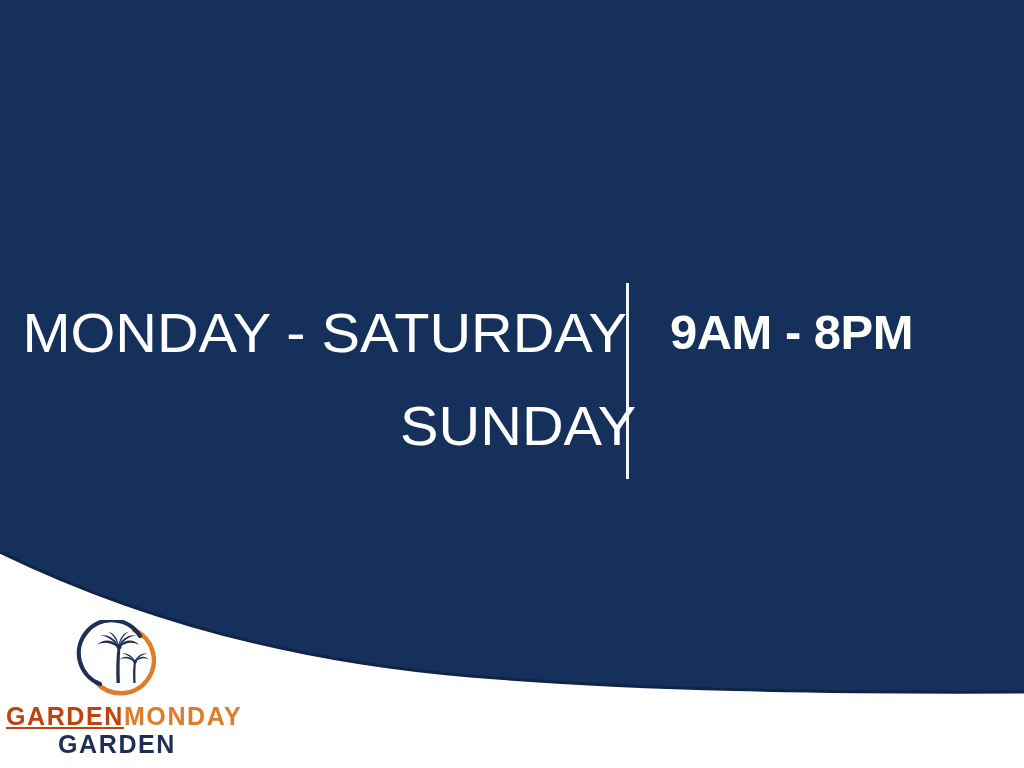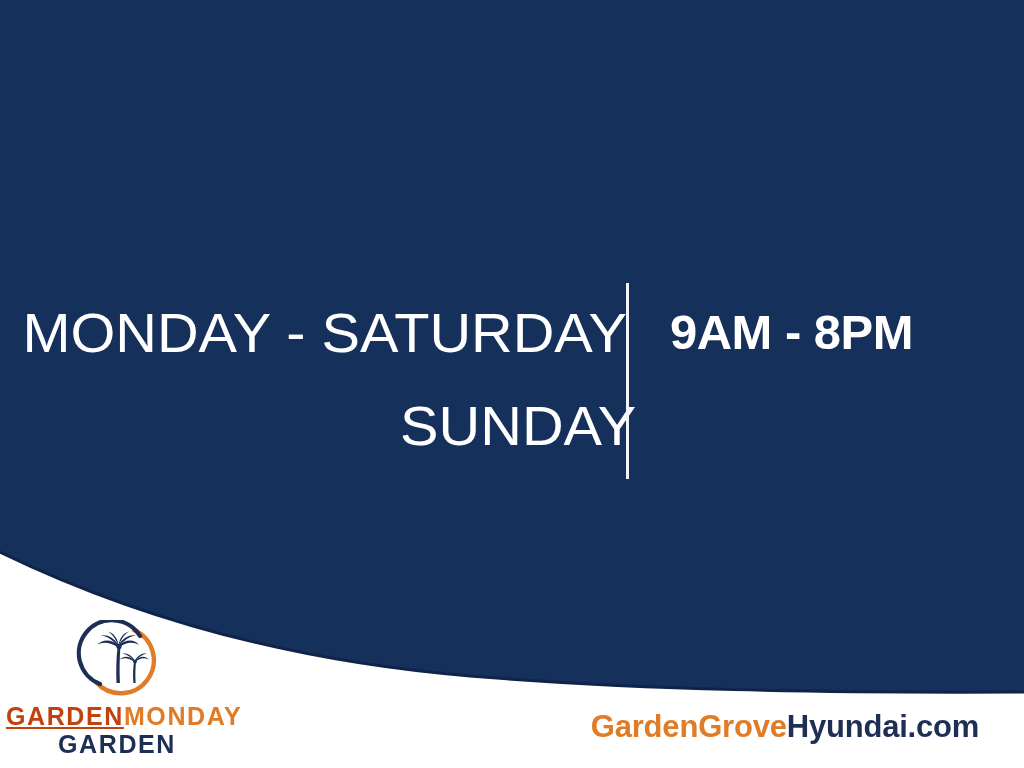--- a/index.html
+++ b/index.html
@@ -243,17 +243,14 @@
         </g>
       </svg>
     </div>
 
     <div class="brand-word">
       <span class="wd-garden">GARDEN</span><span class="wd-grove">MONDAY</span>
     </div>
     <div class="brand-sub">GARDEN</div>
   </div>
 
-  <div class="brand-url">
-    <span class="u-orange">GardenGrove</span><span class="u-navy">Hyundai.com</span>
-  </div>
 
 </div>
 
 </body></html>

